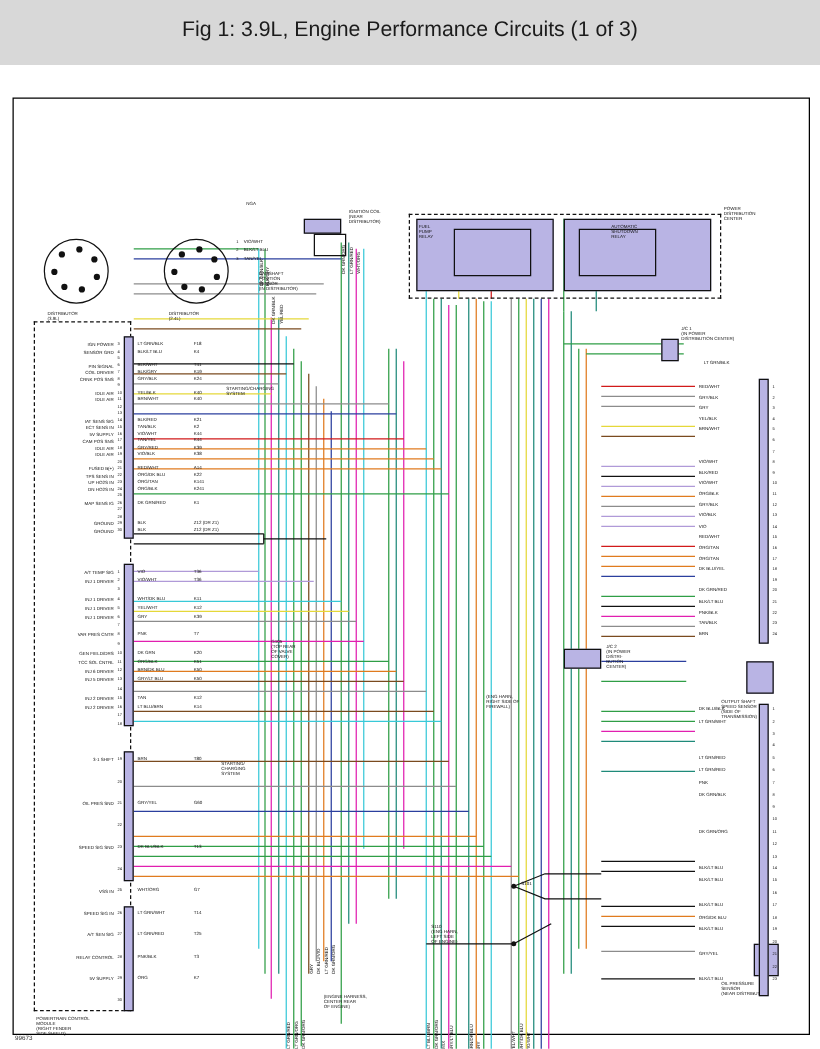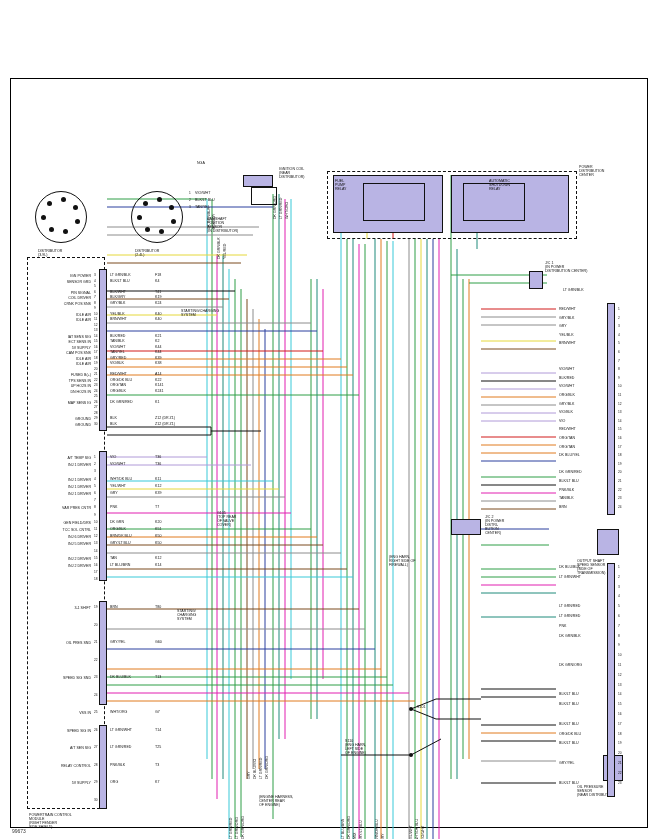--- a/index.html
+++ b/index.html
@@ -17,20 +17,23 @@
   .circle{position:absolute;border-radius:50%;box-sizing:border-box;}
   .dot{position:absolute;border-radius:50%;background:#111;}
   svg{position:absolute;left:0;top:0;overflow:visible;}
   #footnote{position:absolute;left:12px;top:828px;font-size:5px;color:#333;}
 </style>
 </head>
 <body>
 
 <div id="page">
 
+  <div id="titlebar">
+    <div id="title">Fig 1: 3.9L, Engine Performance Circuits (1 of 3)</div>
+  </div>
 
   <div id="sheet">
 
     <svg width="636" height="748">
       <g stroke-width="1" fill="none">
 
         <path d="M196 120 L196 680" stroke="#38c9d8"></path>
         <path d="M201 120 L201 700" stroke="#2f9e46"></path>
         <path d="M206 175 L206 720" stroke="#e11fb0"></path>
         <path d="M212 175 L212 700" stroke="#1f8a7a"></path>

